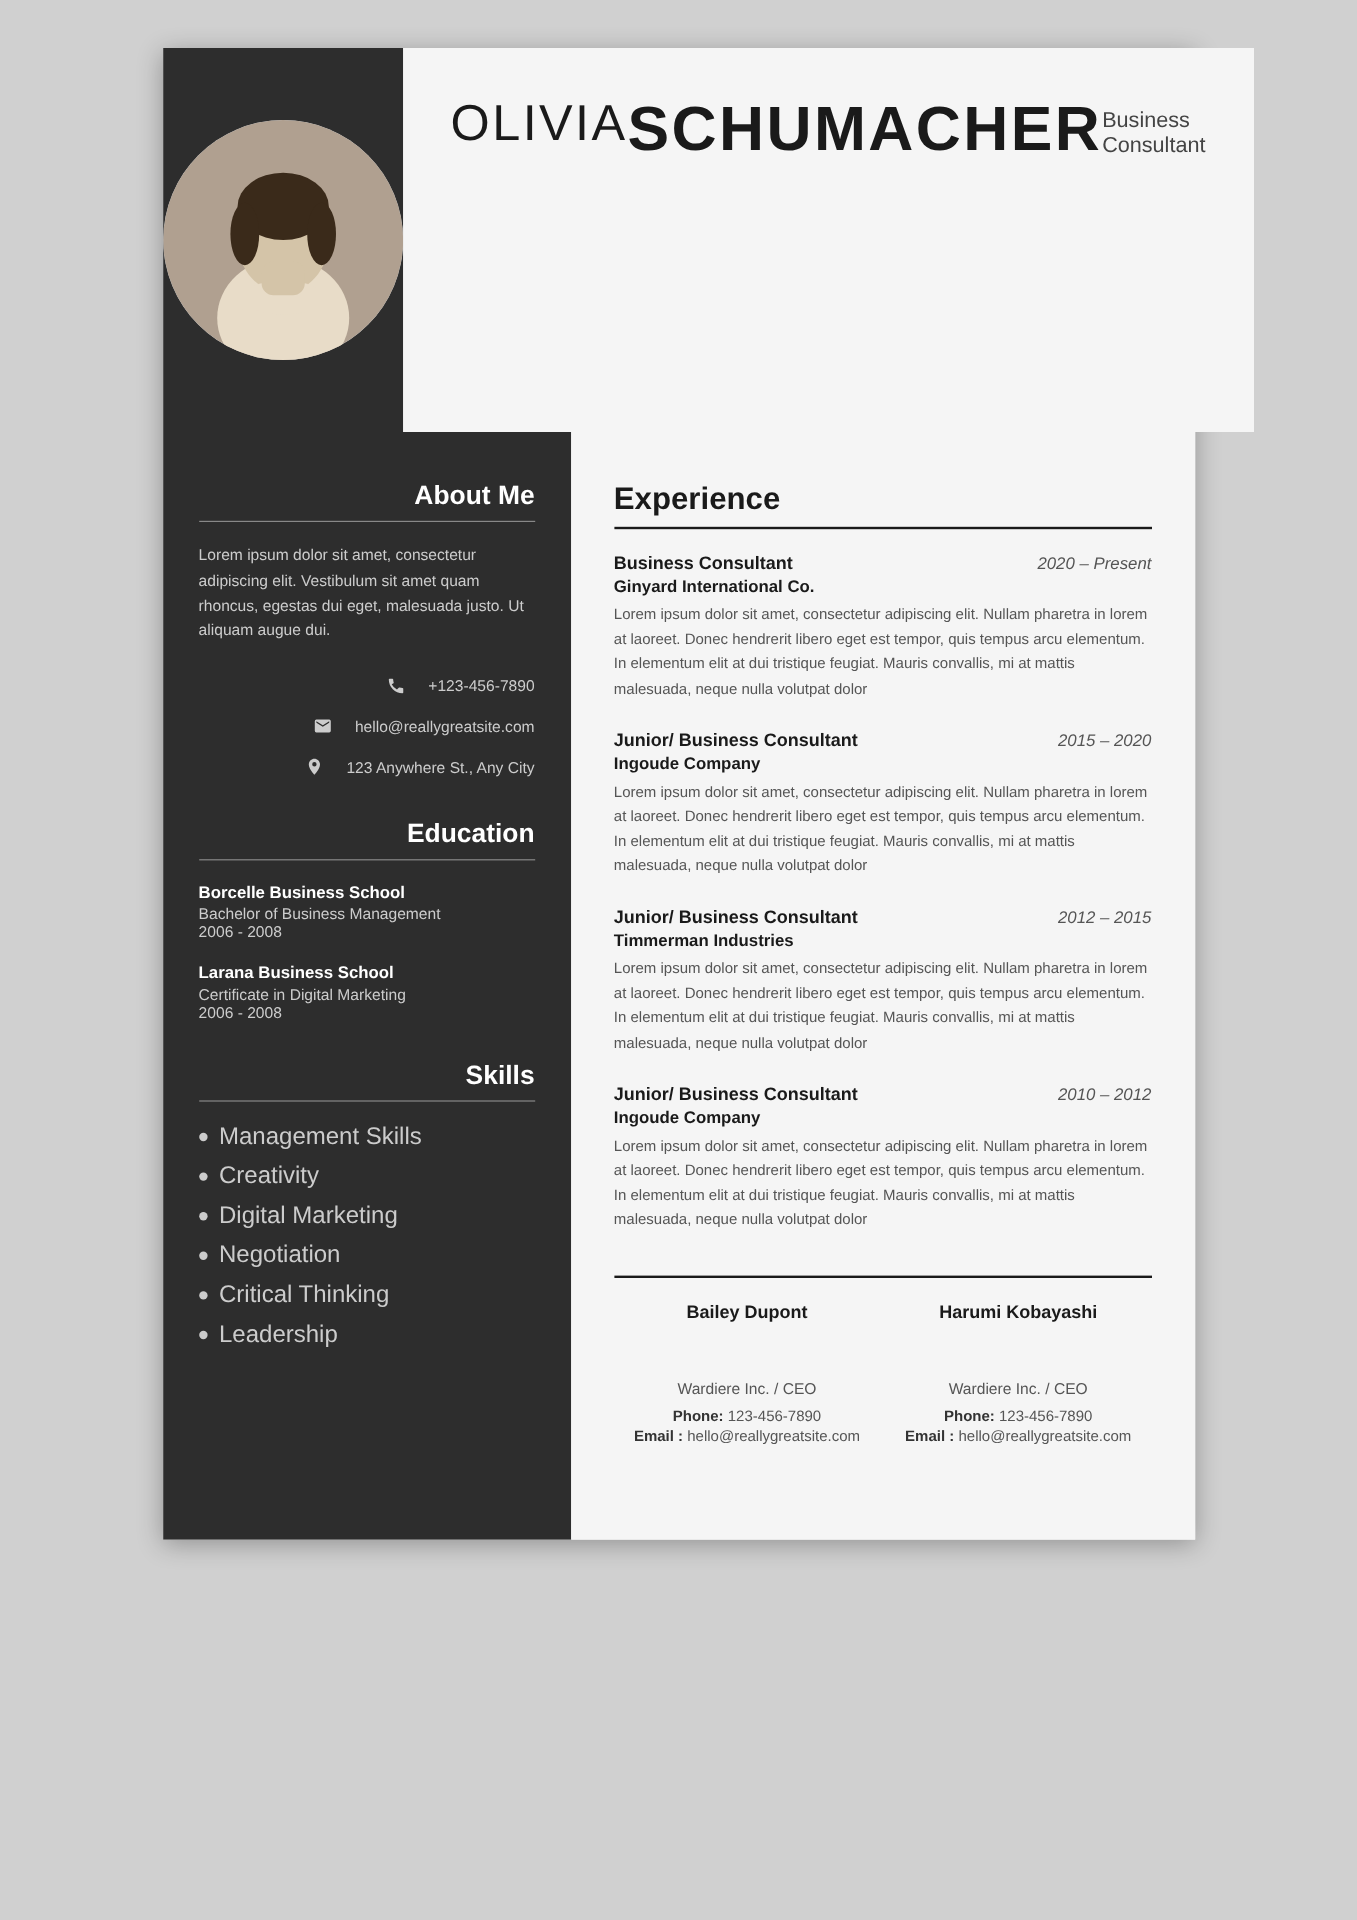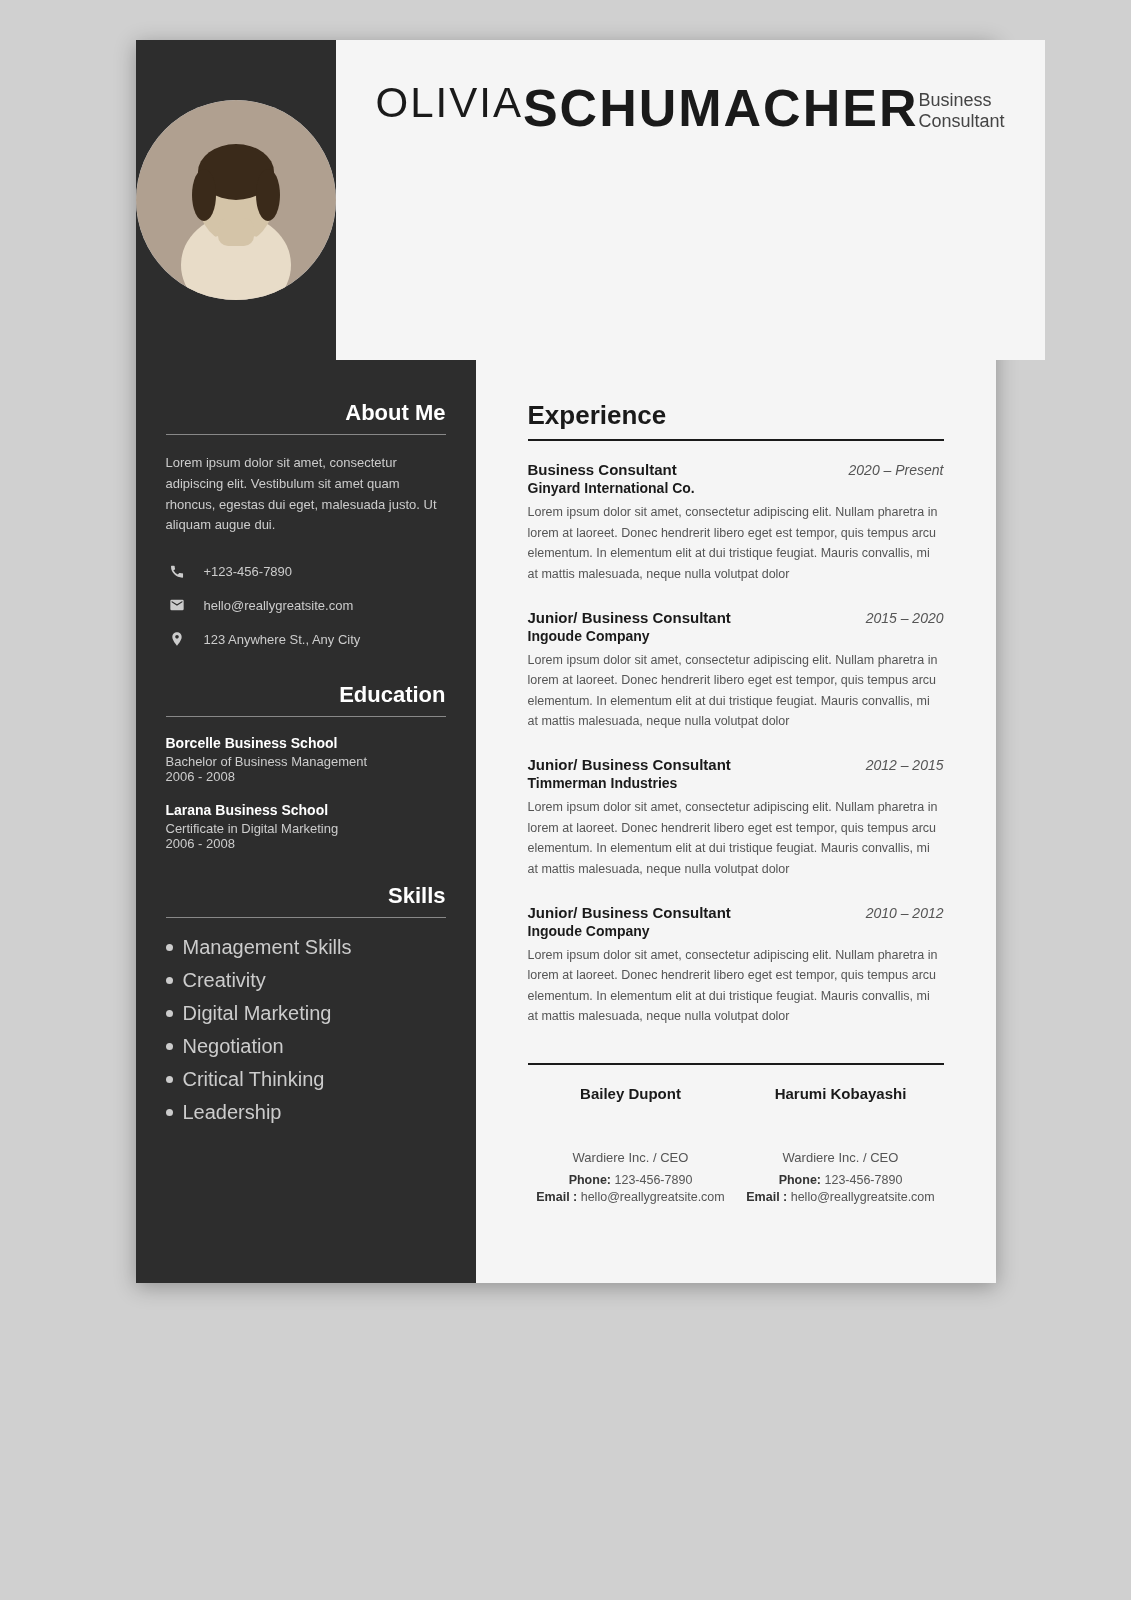--- a/index.html
+++ b/index.html
@@ -103,20 +103,21 @@
       font-size: 13px;
       color: #ccc;
       line-height: 1.6;
       margin-bottom: 24px;
     }
     .contact-item {
       display: flex;
       align-items: center;
       gap: 16px;
       margin-bottom: 12px;
+      justify-content: flex-end;
     }
     .contact-icon {
       width: 22px;
       height: 22px;
       display: flex;
       align-items: center;
       justify-content: center;
       color: #ccc;
       font-size: 16px;
       flex-shrink: 0;
@@ -161,21 +162,21 @@
       width: 7px;
       height: 7px;
       background: #ccc;
       border-radius: 50%;
       flex-shrink: 0;
     }
     
     .main-content {
       flex: 1;
       background: #f5f5f5;
-      padding: 40px 52px;
+      padding: 40px 36px;
     }
     .main-section {
       margin-bottom: 36px;
     }
     .main-section-title {
       font-size: 26px;
       font-weight: 700;
       color: #1a1a1a;
       margin-bottom: 8px;
     }

